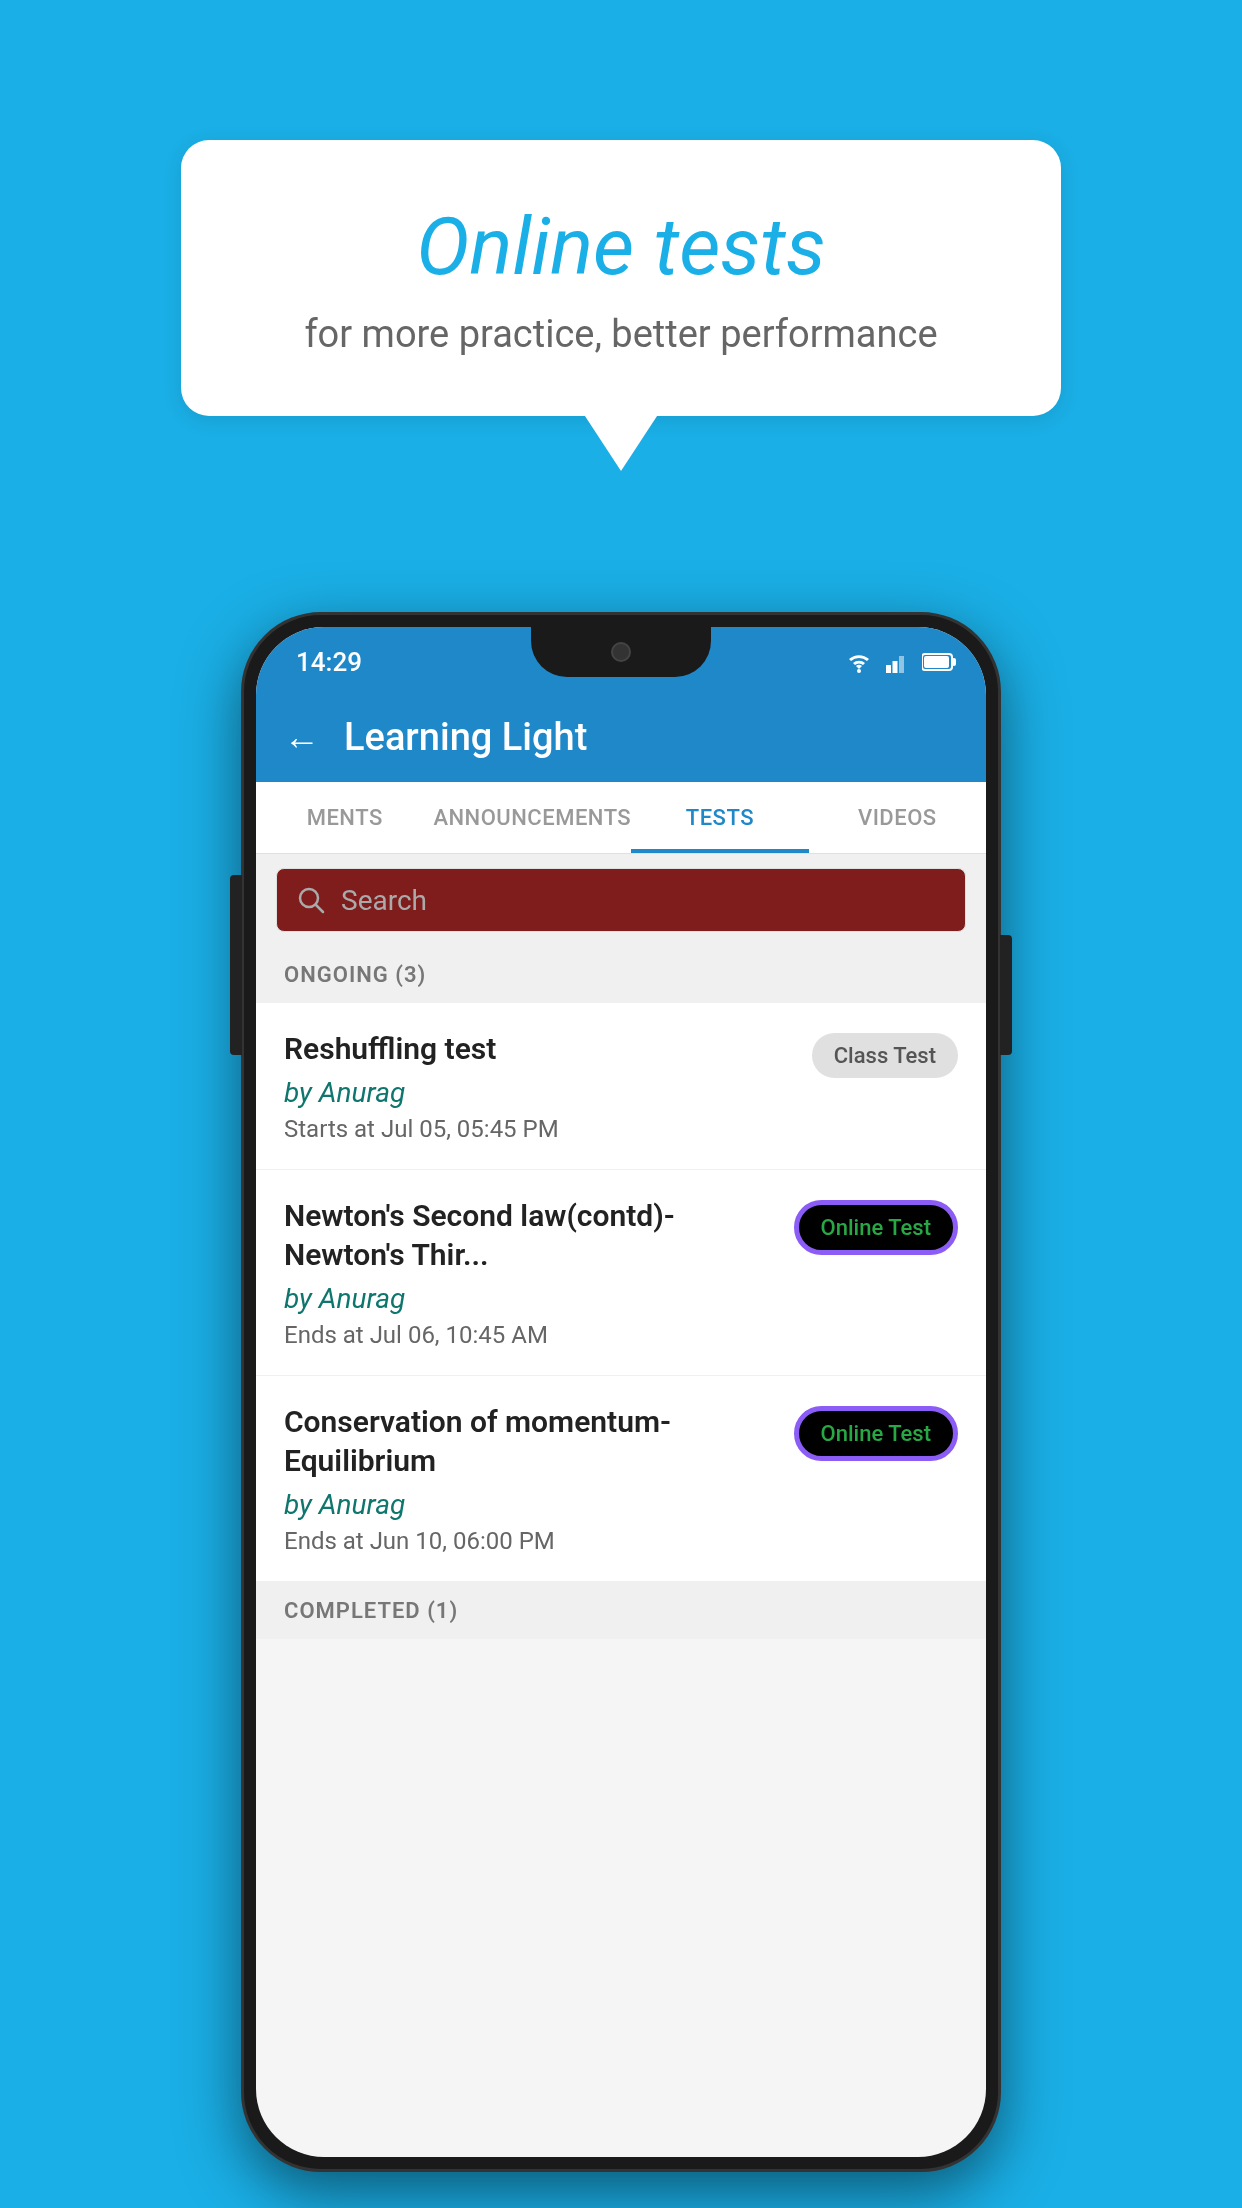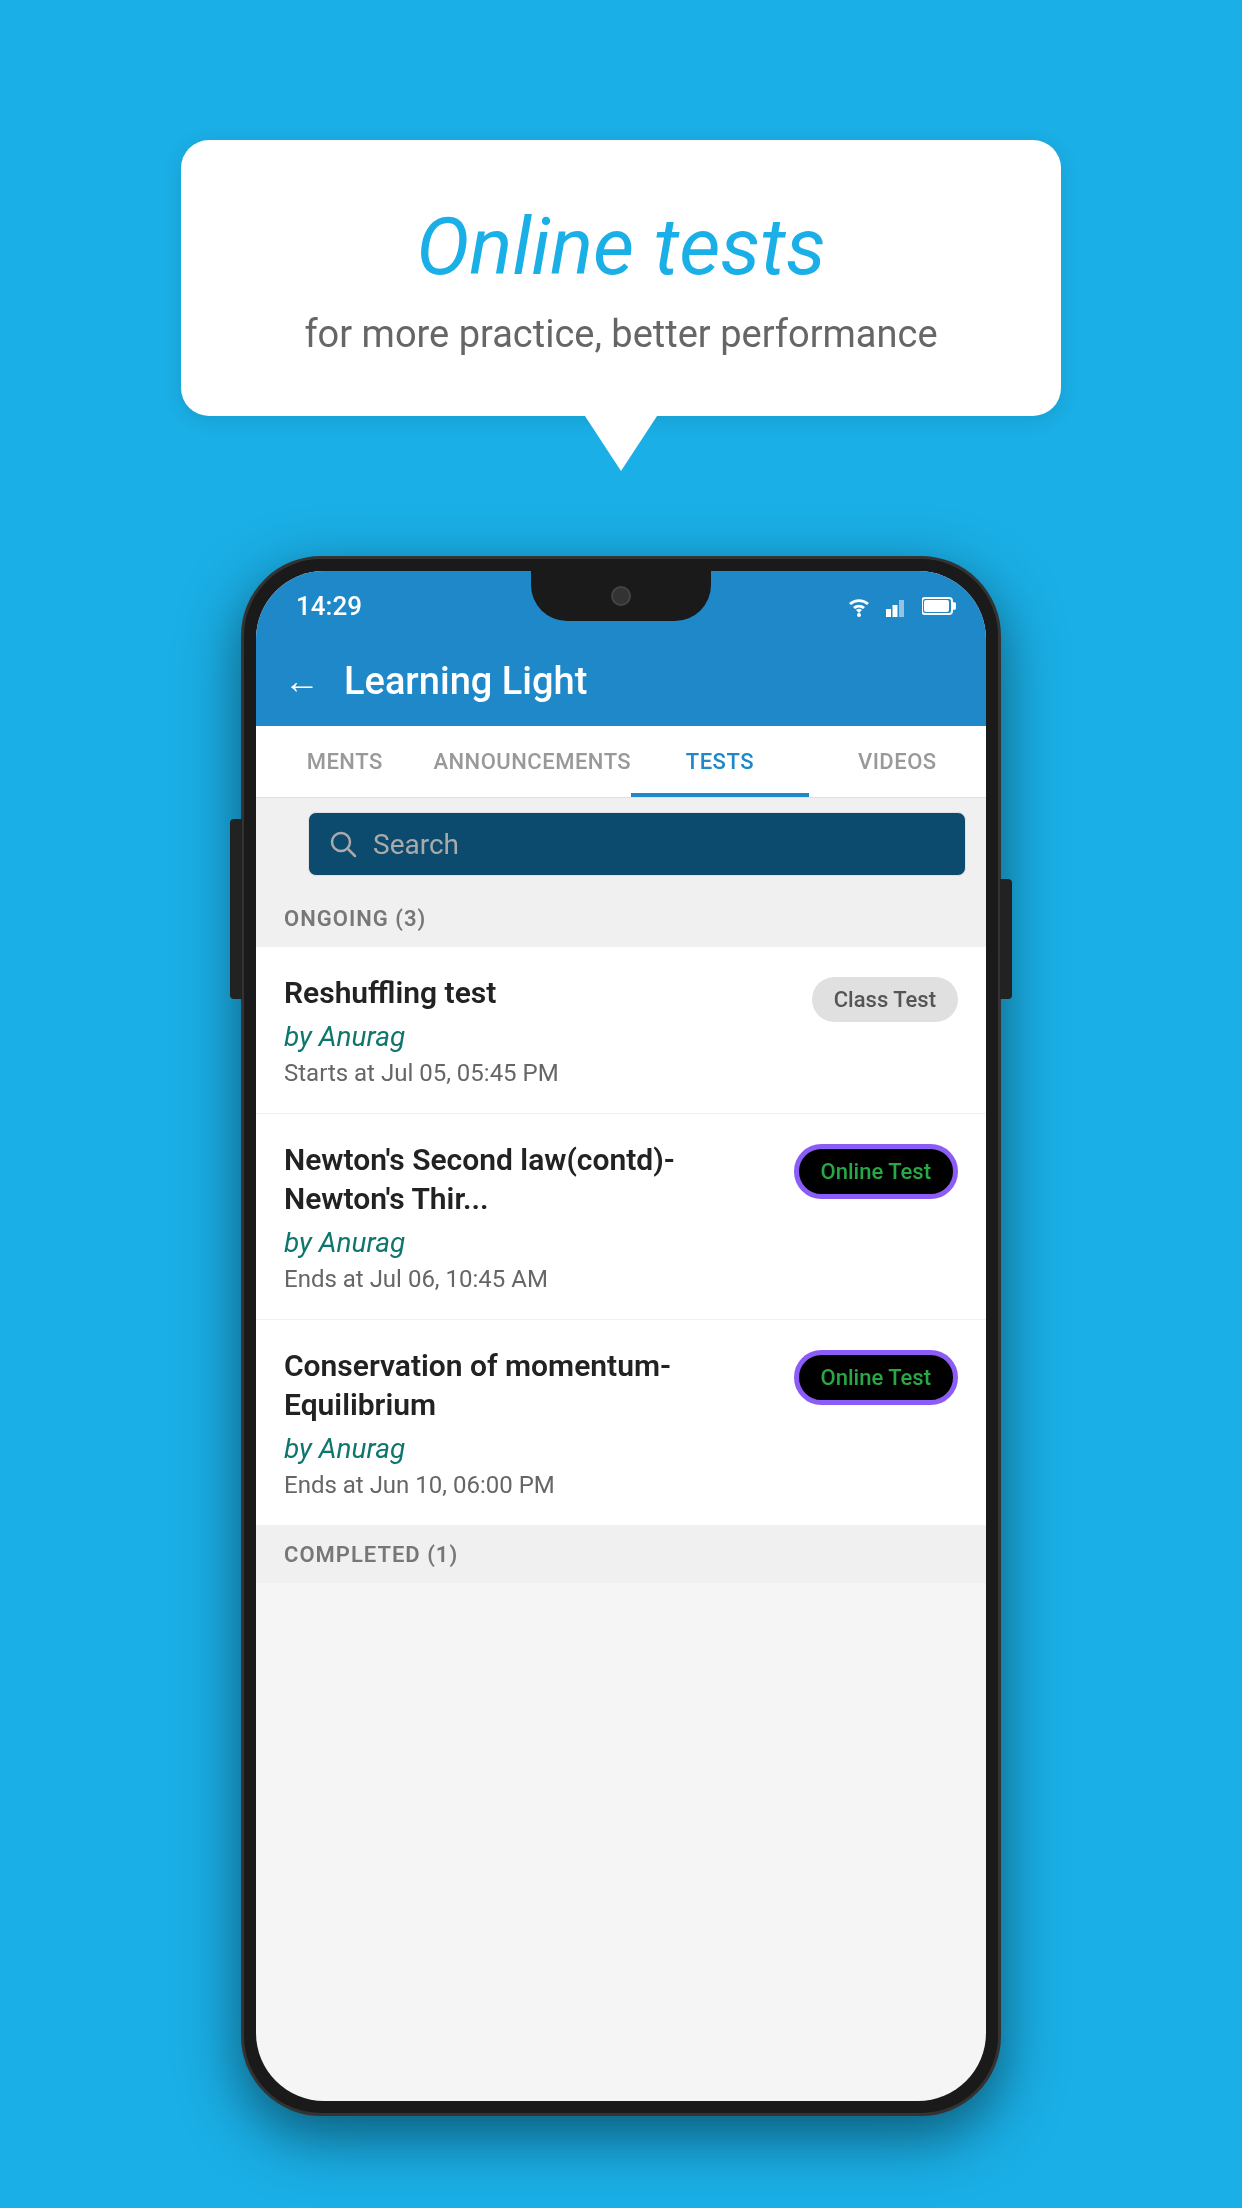--- a/index.html
+++ b/index.html
@@ -53,21 +53,21 @@
 
     .bubble-subtitle {
       font-size: 38px;
       color: #666;
       font-weight: 400;
     }
 
     
     .phone-container {
       position: absolute;
-      top: 556px;
+      top: 612px;
       left: 50%;
       transform: translateX(-50%);
       width: 760px;
       height: 1560px;
     }
 
     .phone-outer {
       width: 760px;
       height: 1560px;
       background: #1a1a1a;
@@ -221,29 +221,28 @@
       background: #1e88c8;
     }
 
     
     .search-container {
       background: #f0f0f0;
       padding: 14px 20px;
     }
 
     .search-bar {
-      background: #0c4a6e;
+      background: #7f1d1d;
       border-radius: 8px;
       height: 64px;
       display: flex;
       align-items: center;
       padding: 0 20px;
       gap: 16px;
       border: 1px solid #e0e0e0;
-      margin-left: 32px;
     }
 
     .search-text {
       color: #aaa;
       font-size: 28px;
     }
 
     
     .section-header {
       background: #f0f0f0;

